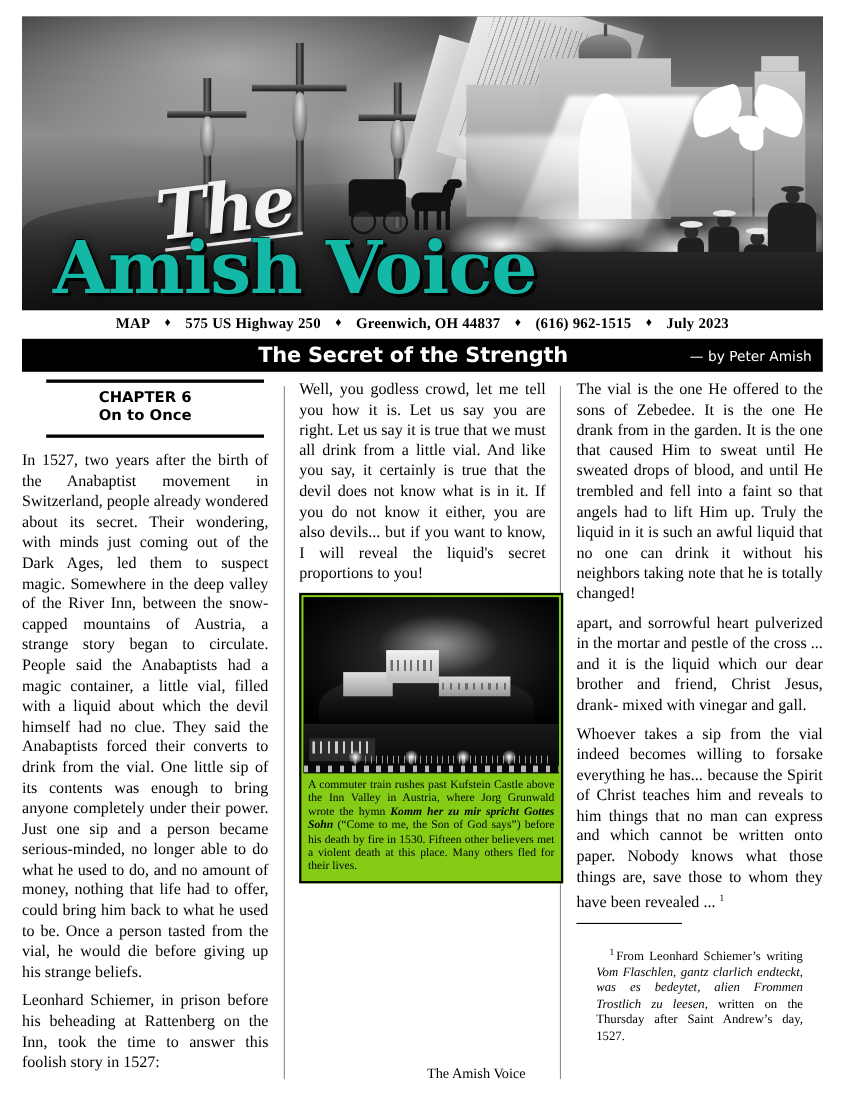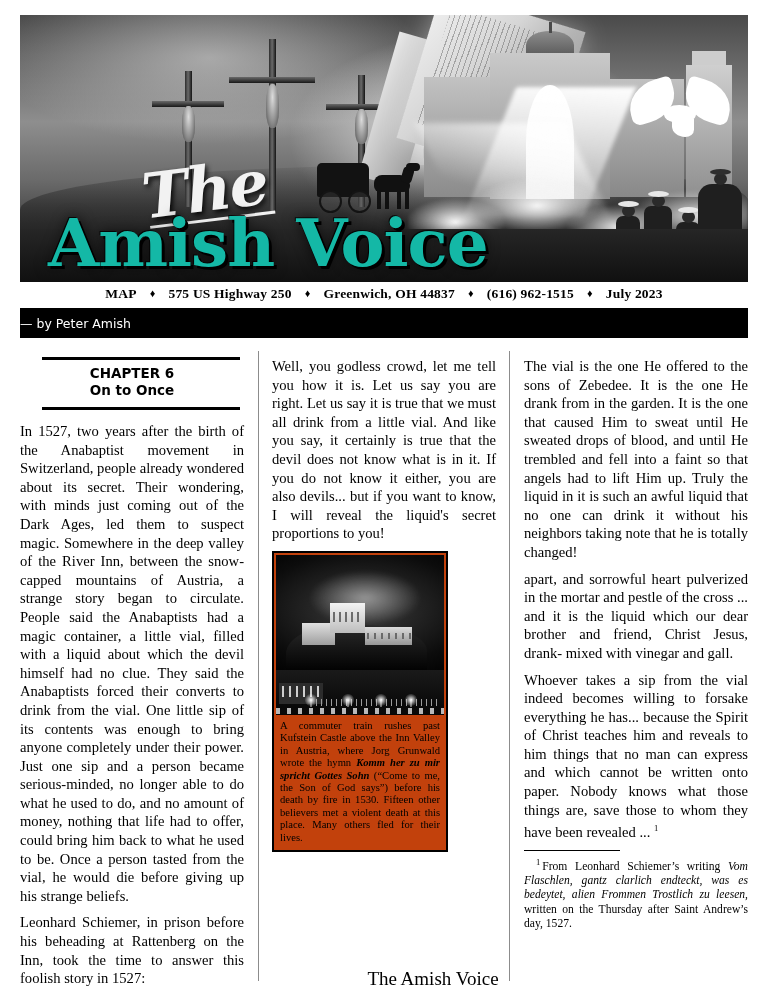--- a/index.html
+++ b/index.html
@@ -159,21 +159,21 @@
     font-family:"DejaVu Sans", sans-serif;font-weight:700;font-size:19px;
     letter-spacing:-.2px;padding-left:104px;
   }
   .banner .by{
     font-family:"DejaVu Sans", sans-serif;font-weight:400;font-size:12.5px;
     padding-right:10px;white-space:nowrap;
   }
 
   
   .cols{position:absolute;left:20px;top:345px;width:728px;height:640px;}
-  .col{position:absolute;top:12px;width:224px;}
+  .col{position:absolute;top:0;width:224px;}
   .col1{left:0;}
   .col2{left:252px;}
   .col3{left:504px;}
   .rule{position:absolute;top:6px;width:1px;height:630px;background:#8c8c8c;}
   .rule.r1{left:238px;}
   .rule.r2{left:489px;}
 
   p{
     margin:0 0 8px 0;
     font-family:"Liberation Serif", serif;
@@ -184,21 +184,21 @@
   .chaphead{margin:0 0 12px 0;padding:0;}
   .chaphead .hr{height:3px;background:#000;margin:0 0 0 22px;width:198px;}
   .chaphead .hr.b{margin-top:5px;}
   .chaphead .ht{
     text-align:center;padding:5px 0 3px 0;
     font-family:"DejaVu Sans", sans-serif;font-weight:700;font-size:13.5px;line-height:17px;
   }
 
   
   .photobox{
-    width:176px;border:2px solid #000;padding:2px;background:#c2410c;
+    width:240px;border:2px solid #000;padding:2px;background:#84cc16;
     box-sizing:border-box;margin:4px 0 0 0;
   }
   .photo{
     position:relative;width:100%;height:160px;overflow:hidden;background:#000;
   }
   .ph-sky{position:absolute;inset:0;background:radial-gradient(ellipse 150px 80px at 52% 34%,#3c3c3c 0%,#0c0c0c 72%,#000 100%);}
   .ph-mist{position:absolute;left:18%;top:4%;width:70%;height:46%;
     background:radial-gradient(ellipse 78px 38px at 50% 50%,rgba(230,230,230,.55),rgba(255,255,255,0) 72%);filter:blur(2px);}
   .ph-rock{position:absolute;left:6%;bottom:26%;width:84%;height:30%;background:linear-gradient(180deg,#2a2a2a,#000);border-radius:40% 46% 0 0/60% 54% 0 0;}
   .ph-castle{position:absolute;left:14%;top:36%;width:70%;height:26%;}
@@ -224,29 +224,29 @@
   .caption{
     font-family:"Liberation Serif", serif;font-size:10.6px;line-height:12.4px;
     text-align:justify;padding:5px 4px 4px 4px;margin:0;
   }
   .caption i{font-style:italic;font-weight:700;}
 
   
   .fnrule{width:96px;height:1px;background:#000;margin:8px 0 4px 0;}
   .footnote{
     font-family:"Liberation Serif", serif;font-size:11.6px;line-height:14.4px;
-    text-align:justify;margin:0;text-indent:12px;
+    text-align:justify;margin:18px;text-indent:12px;
   }
   .footnote .fnum{vertical-align:super;font-size:8.5px;margin-right:2px;text-indent:0;}
   .footnote i{font-style:italic;}
   sup.ref{font-size:8.5px;vertical-align:super;}
 
   .pagefoot{
     position:absolute;left:0;top:968px;width:688px;text-align:center;
-    font-family:"Liberation Serif", serif;font-size:19px;
+    font-family:"Liberation Serif", serif;font-size:13px;
   }
   .pagefoot span{display:inline-block;margin-left:178px;}
 </style>
 </head>
 <body>
 
 <div class="page">
 
   <div class="masthead">
     <div class="mh-sky"></div>
@@ -323,20 +323,21 @@
     <span class="txt">575 US Highway 250</span>
     <span class="dia">♦</span>
     <span class="txt">Greenwich, OH 44837</span>
     <span class="dia">♦</span>
     <span class="txt">(616) 962-1515</span>
     <span class="dia">♦</span>
     <span class="txt">July 2023</span>
   </div>
 
   <div class="banner">
+    <div class="bt">The Secret of the Strength</div>
     <div class="by">— by Peter Amish</div>
   </div>
 
   <div class="cols">
     <div class="rule r1"></div>
     <div class="rule r2"></div>
 
     <div class="col col1">
       <div class="chaphead">
         <div class="hr"></div>

